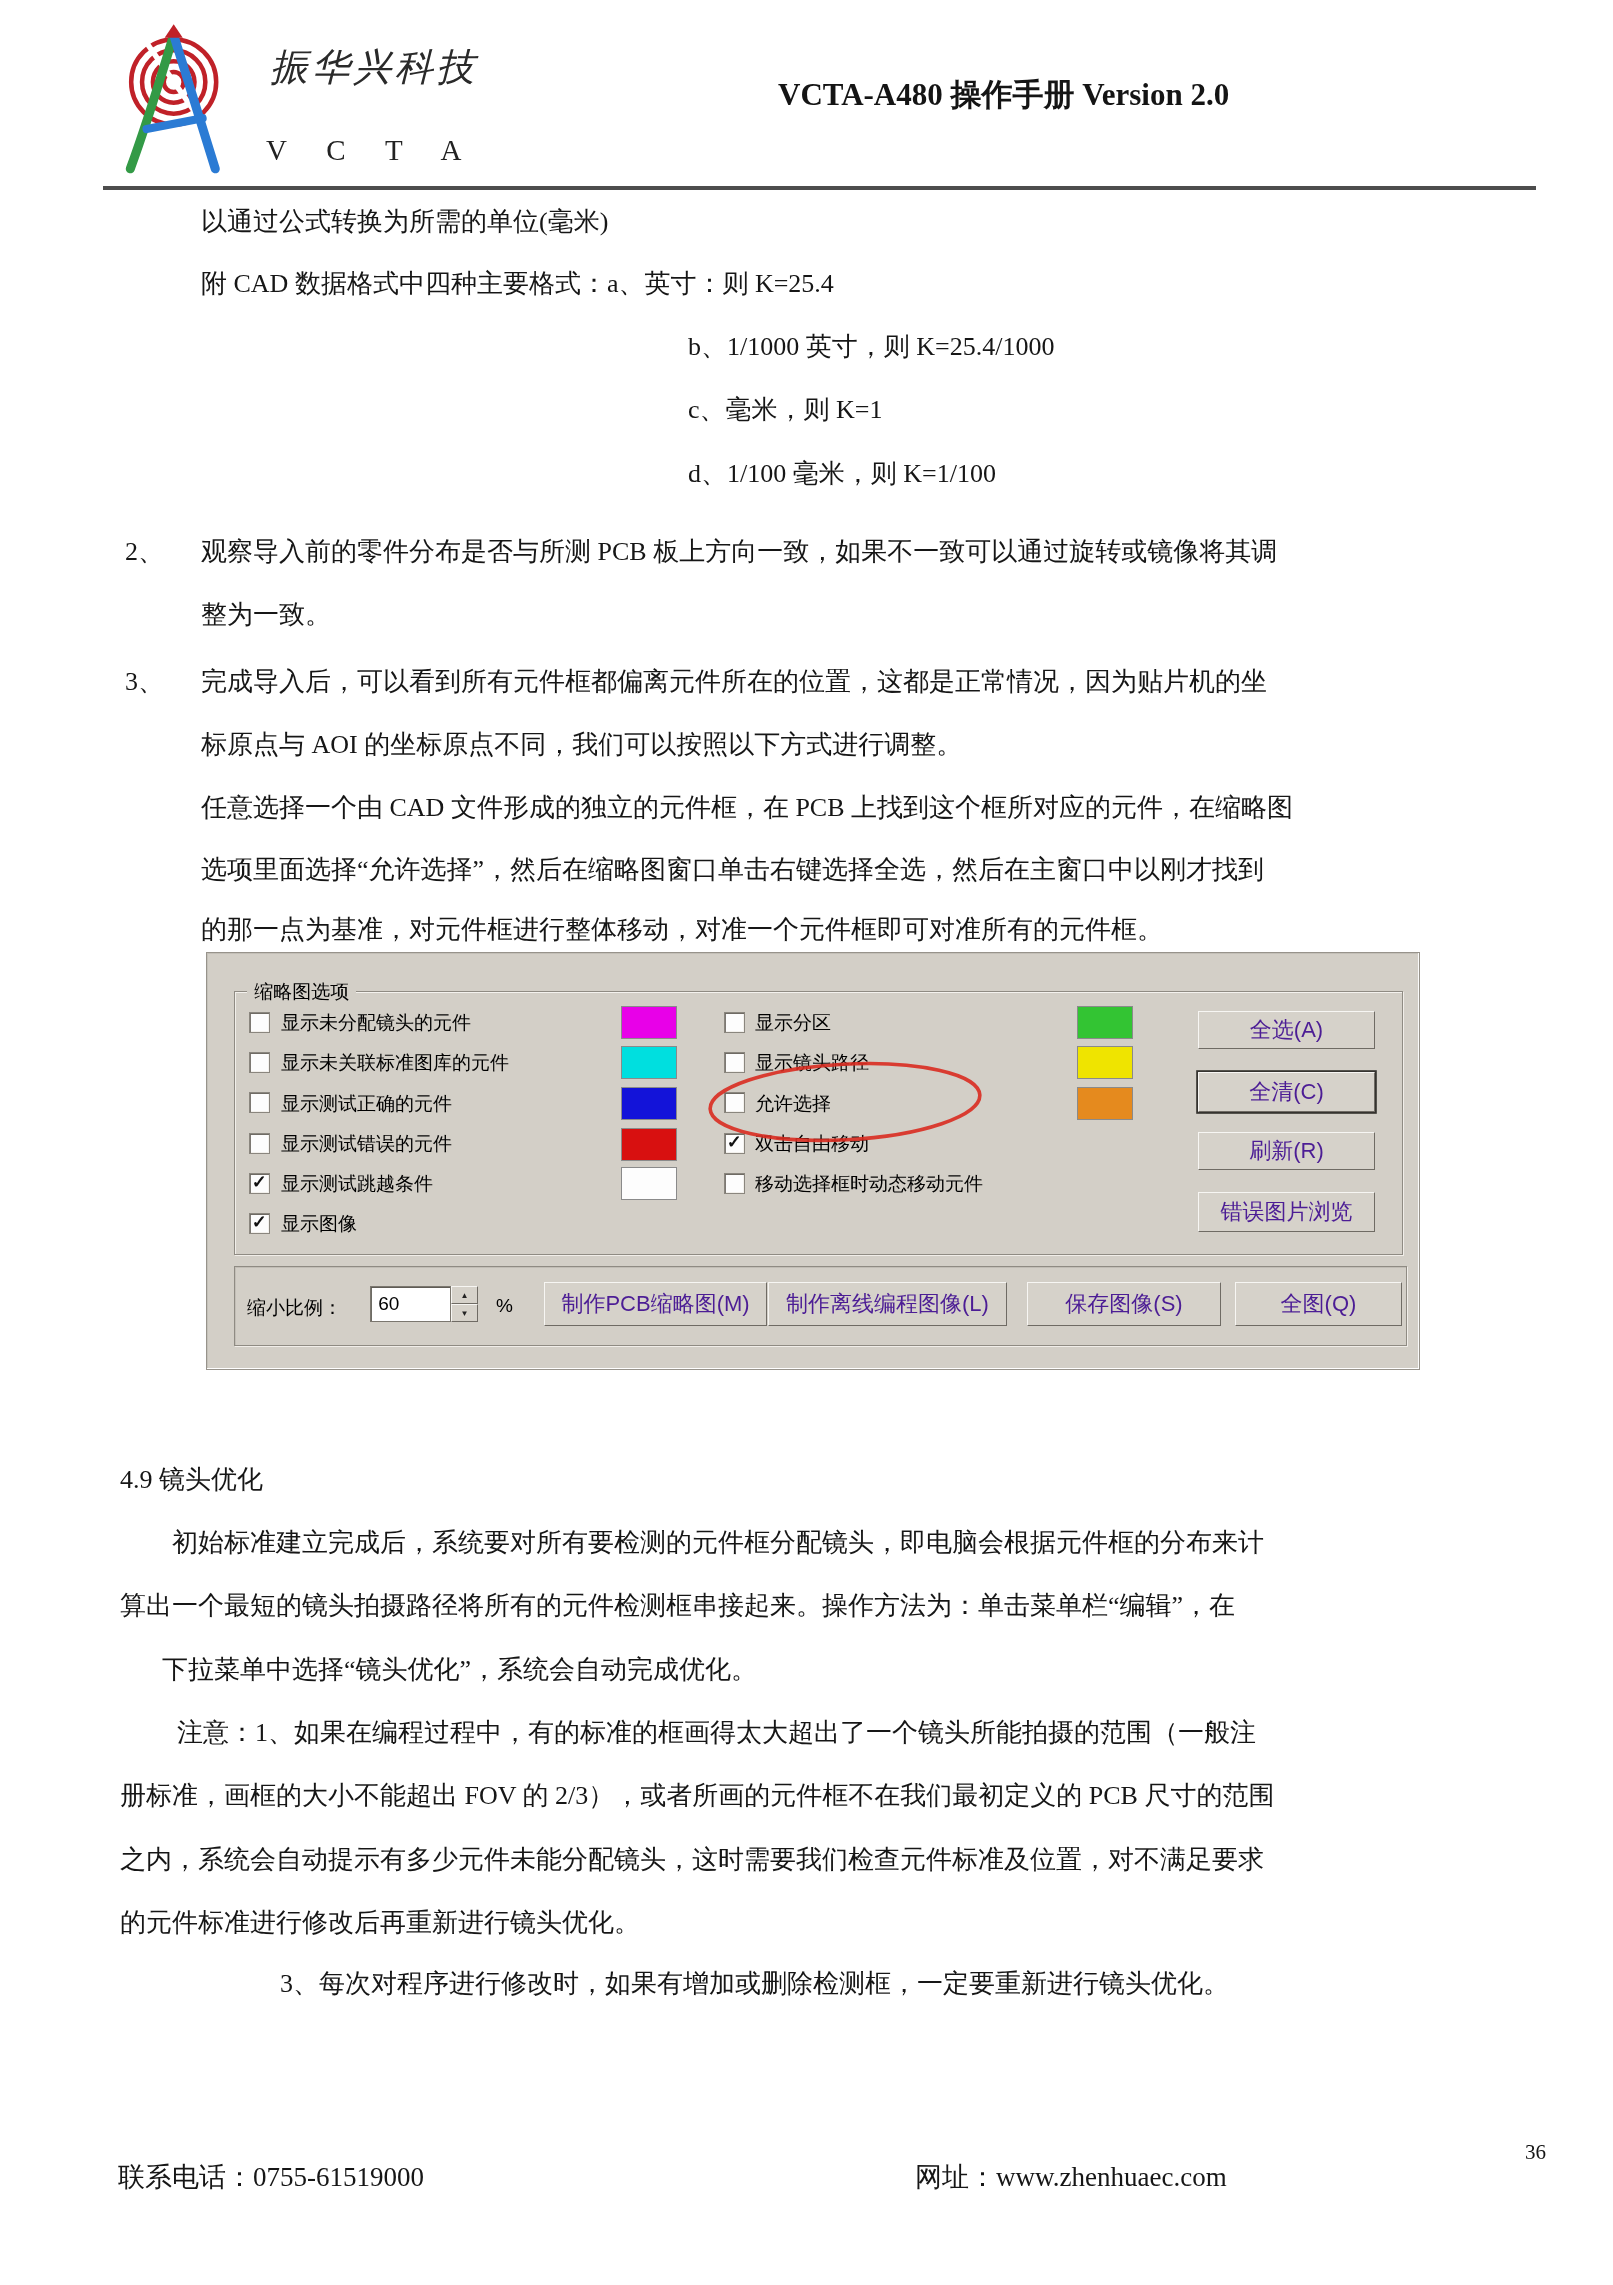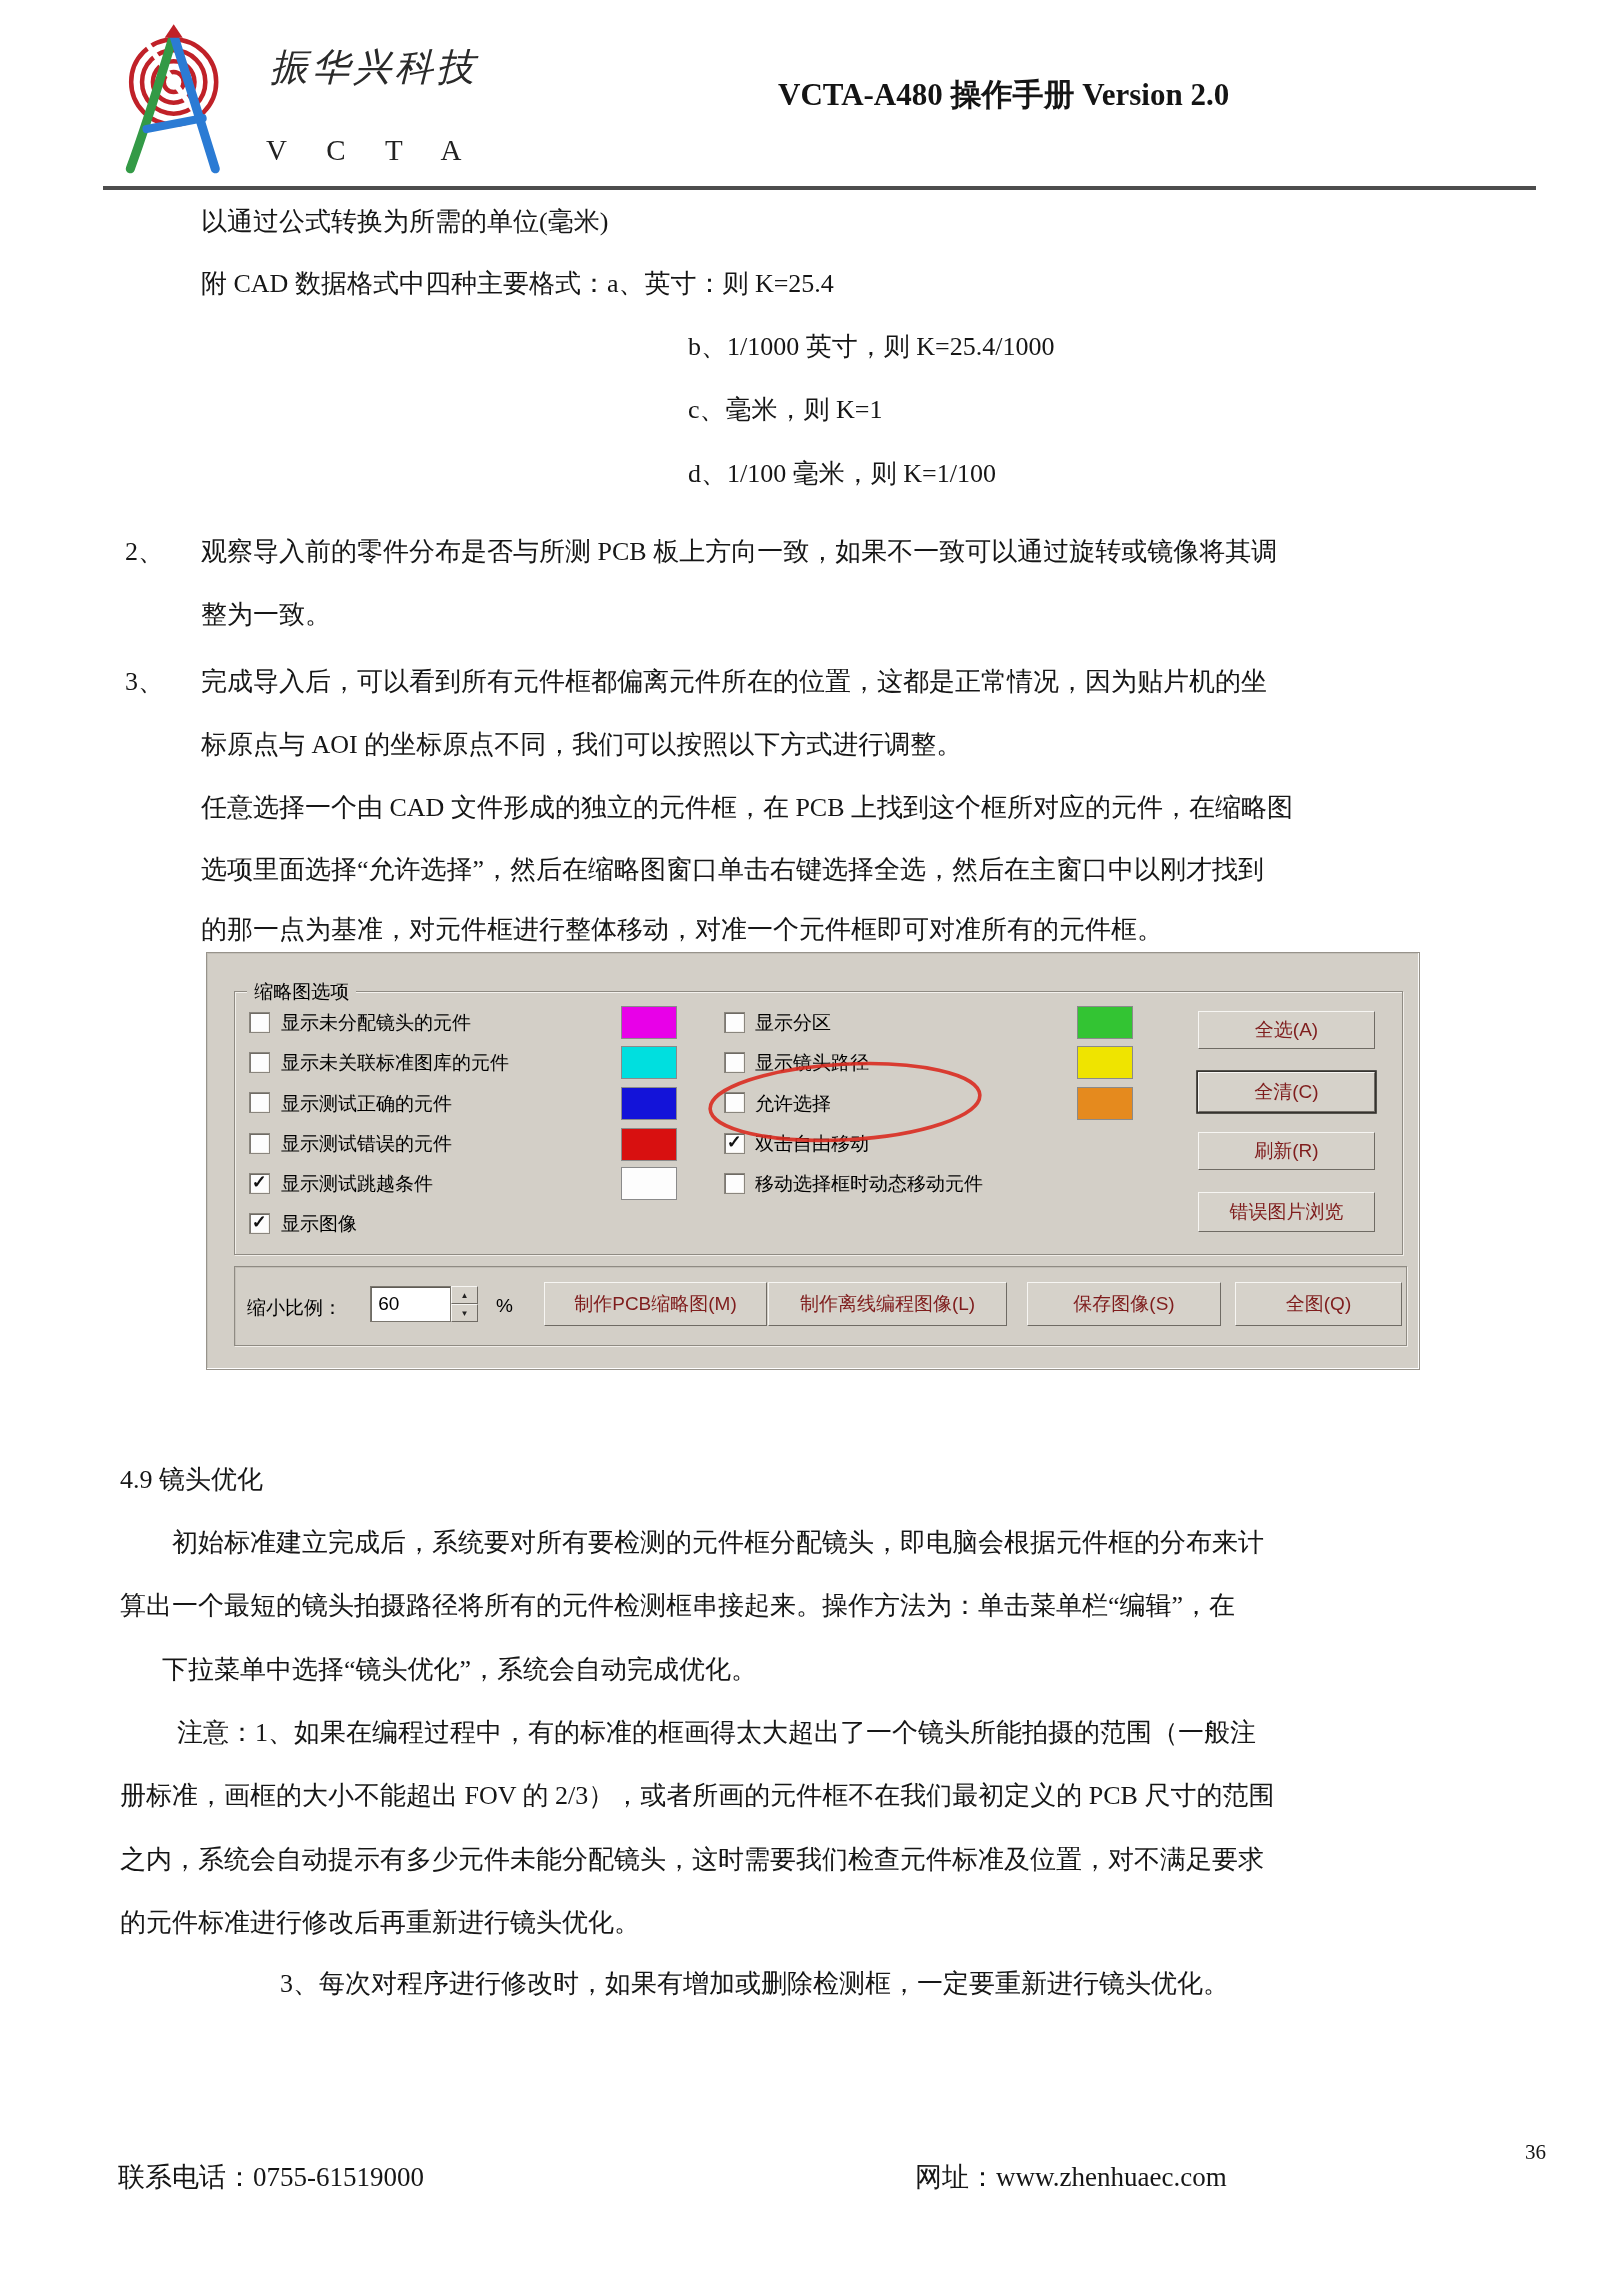--- a/index.html
+++ b/index.html
@@ -23,21 +23,21 @@
         border:0.9px solid #8f8b83;box-shadow:inset 0.9px 0.9px 0 #f4f2ee, 0.9px 0.9px 0 #f4f2ee;}
   .glabel{position:absolute;left:40px;top:26px;background:#d3cfc7;padding:0 7.2px;font-size:19px;}
   .cb{position:absolute;width:19px;height:19px;background:#fdfdfd;border:0.9px solid #8a867e;
       box-shadow:inset 0.9px 0.9px 0 #6f6b64, inset -0.9px -0.9px 0 #f2f0ec;}
   .cb .mark{display:none;}
   .cb[data-checked="true"] .mark{display:block;position:absolute;left:1.8px;top:-2.7px;
       font-size:18px;font-weight:bold;color:#111;}
   .clabel{position:absolute;white-space:nowrap;font-size:19px;}
   .swatch{position:absolute;width:54px;height:31px;border:0.9px solid #8a8a8a;}
   .wbtn{position:absolute;background:#d6d2ca;display:flex;align-items:center;justify-content:center;
-        white-space:nowrap;font-size:19px;color:#7f1d1d;cursor:default;
+        white-space:nowrap;font-size:22px;color:#4c1d95;cursor:default;
         border-top:1.8px solid #f7f6f3;border-left:1.8px solid #f7f6f3;
         border-right:1.8px solid #6f6b64;border-bottom:1.8px solid #6f6b64;}
   .wbtn.default{box-shadow:0 0 0 1.8px #35332f;}
   .bpanel{position:absolute;left:27px;top:313px;width:1171px;height:78px;
           border:0.9px solid #8f8b83;box-shadow:inset 0.9px 0.9px 0 #c1bdb5, 0.9px 0.9px 0 #f4f2ee;}
   .spinfield{position:absolute;left:163px;top:333px;width:81px;height:36px;background:#ffffff;
              border:0.9px solid #7b776f;box-shadow:inset 0.9px 0.9px 0 #5f5c55;
              font-size:19px;display:flex;align-items:center;padding-left:7.2px;box-sizing:border-box;}
   .spinbtns{position:absolute;left:244px;top:333px;width:27px;height:36px;display:flex;flex-direction:column;}
   .spinbtns .sb{flex:1;background:#d6d2ca;border-top:0.9px solid #f7f6f3;border-left:0.9px solid #f7f6f3;

